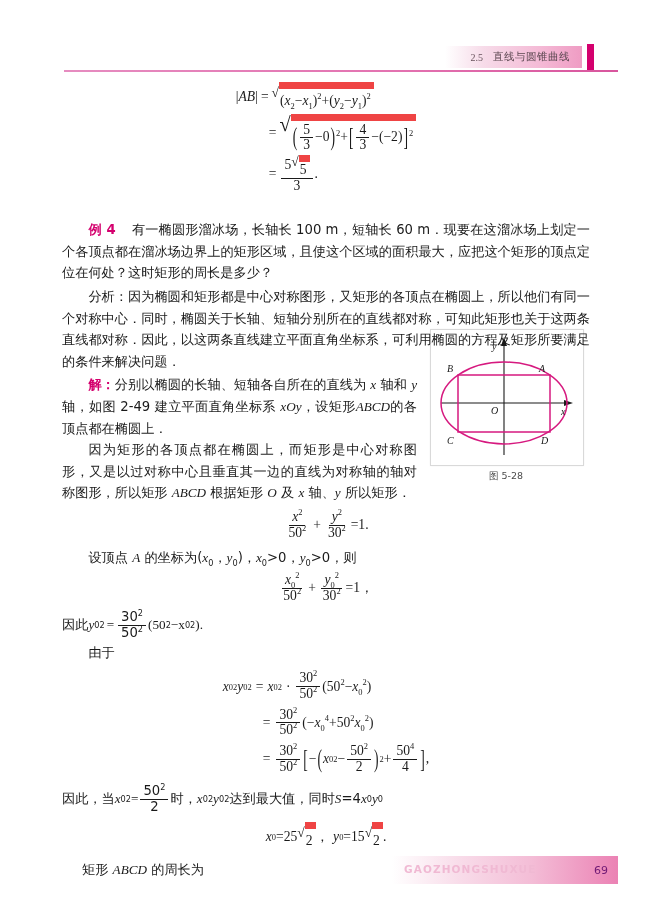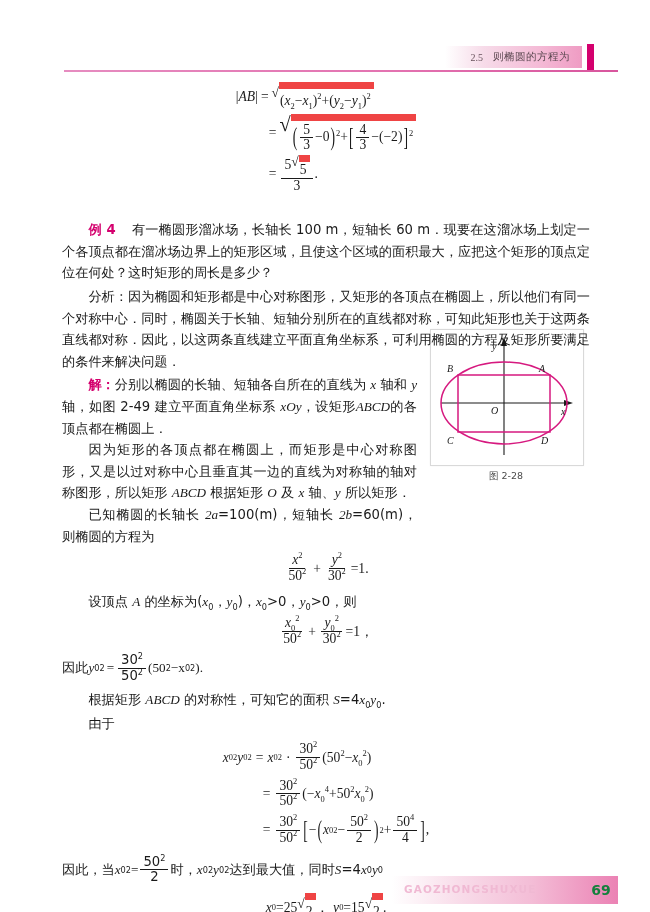--- a/index.html
+++ b/index.html
@@ -74,45 +74,45 @@
     background:#fff;border:1px solid #d9d9d9;
     box-shadow:0 0 2px rgba(0,0,0,.05);
   }
   .figcap{
     position:absolute;left:430px;top:470px;width:152px;
     text-align:center;font-size:9.5px;color:#4a4a4a;
     font-family:"DejaVu Sans",sans-serif;
   }
 
   
-  .footer{position:absolute;left:0;top:876px;width:594px;height:34px;}
+  .footer{position:absolute;left:0;top:856px;width:594px;height:34px;}
   .foot-band{
     position:absolute;left:392px;top:0;width:226px;height:28px;
     background:linear-gradient(to right,rgba(245,205,225,0) 0%,rgba(246,208,226,.75) 30%,rgba(243,185,212,.95) 62%,rgba(235,130,180,1) 100%);
   }
   .foot-pinyin{
     position:absolute;left:404px;top:7px;font-size:10.5px;letter-spacing:1.1px;
     color:#f0b9d3;font-family:"DejaVu Sans",sans-serif;font-weight:bold;
   }
   .foot-page{
     position:absolute;left:584px;top:3px;width:34px;height:22px;
     display:flex;align-items:center;justify-content:center;
-    color:#15803d;font-size:14px;font-weight:bold;
+    color:#701a75;font-size:11px;font-weight:normal;
     font-family:"DejaVu Sans",sans-serif;
   }
 </style>
 </head>
 <body>
 
 <div class="page">
 
   <div class="header">
     <div class="header-band">
       <span class="header-num">2.5</span>
-      <span class="header-text">则椭圆的方程为</span>
+      <span class="header-text">直线与圆锥曲线</span>
     </div>
     <div class="header-tab"></div>
   </div>
   <div class="rule"></div>
 
   <div class="figbox">
     <svg width="150" height="133" viewBox="0 0 150 133">
 
       <line x1="10" y1="73" x2="136" y2="73" stroke="#1a1a1a" stroke-width="1.1"></line>
       <polygon points="142,73 133,70 133,76" fill="#1a1a1a"></polygon>
@@ -125,21 +125,21 @@
 
       <text x="130" y="85" font-family="Liberation Serif, serif" font-size="10" font-style="italic" fill="#1a1a1a">x</text>
       <text x="61" y="20" font-family="Liberation Serif, serif" font-size="10" font-style="italic" fill="#1a1a1a">y</text>
       <text x="60" y="84" font-family="Liberation Serif, serif" font-size="10" font-style="italic" fill="#1a1a1a">O</text>
       <text x="108" y="42" font-family="Liberation Serif, serif" font-size="10" font-style="italic" fill="#1a1a1a">A</text>
       <text x="16" y="42" font-family="Liberation Serif, serif" font-size="10" font-style="italic" fill="#1a1a1a">B</text>
       <text x="16" y="114" font-family="Liberation Serif, serif" font-size="10" font-style="italic" fill="#1a1a1a">C</text>
       <text x="110" y="114" font-family="Liberation Serif, serif" font-size="10" font-style="italic" fill="#1a1a1a">D</text>
     </svg>
   </div>
-  <div class="figcap">图 2-28</div>
+  <div class="figcap">图 5-28</div>
 
   <div class="body">
 
     <div class="dm" style="margin-top:2px;">
       <div class="eqstack">
         <div class="eqrow" style="margin-bottom:2px;">
           <span class="mn">|</span>
             <span class="mi">AB</span>
             <span class="mn">|</span>
           <span class="mn" style="margin:0 3px;">=</span>
@@ -186,23 +186,20 @@
       <span>分析：</span><span>因为椭圆和矩形都是中心对称图形，又矩形的各顶点在椭圆上，所以他们有同一个对称中心．同时，椭圆关于长轴、短轴分别所在的直线都对称，可知此矩形也关于这两条直线都对称．因此，以这两条直线建立平面直角坐标系，可利用椭圆的方程及矩形所要满足的条件来解决问题．</span>
     </p>
 
     <div style="margin-top:2px;">
       <p class="indent zh" style="width:355px;">
         <span class="lbl">解：</span><span>分别以椭圆的长轴、短轴各自所在的直线为 </span><span class="mi">x</span><span> 轴和 </span><span class="mi">y</span><span> 轴，如图 2-49 建立平面直角坐标系 </span><span class="mi">xOy</span><span>，设矩形</span><span class="mi">ABCD</span><span>的各顶点都在椭圆上．</span>
       </p>
       <p class="indent zh" style="width:355px;">
         <span>因为矩形的各顶点都在椭圆上，而矩形是中心对称图形，又是以过对称中心且垂直其一边的直线为对称轴的轴对称图形，所以矩形 </span><span class="mi">ABCD</span><span> 根据矩形 </span><span class="mi">O</span><span> 及 </span><span class="mi">x</span><span> 轴、</span><span class="mi">y</span><span> 所以矩形．</span>
       </p>
-      <p class="indent zh" style="width:355px;">
-        <span>已知椭圆的长轴长 </span><span class="mi">2a</span><span>=100(m)，短轴长 </span><span class="mi">2b</span><span>=60(m)，则椭圆的方程为</span>
-      </p>
     </div>
 
     <div class="dm" style="margin-top:6px;">
       <span class="eqrow">
         <span class="frac">
             <span class="num"><span class="mi">x</span><sup>2</sup></span>
             <span class="den"><span>50</span><sup>2</sup></span>
           </span>
         <span class="mn" style="margin:0 2px;">+</span>
         <span class="frac">
@@ -243,23 +240,20 @@
           <span class="den"><span>50</span><sup>2</sup></span>
         </span>
       <span class="mn">(50</span>
         <sup>2</sup>
         <span class="mn">−x</span>
         <sub>0</sub>
         <sup>2</sup>
         <span class="mn">).</span>
     </p>
 
-    <p class="indent zh" style="margin-top:6px;">
-      <span>根据矩形 </span><span class="mi">ABCD</span><span> 的对称性，可知它的面积 </span><span class="mi">S</span><span>=4</span><span class="mi">x</span><sub>0</sub><span class="mi">y</span><sub>0</sub><span>.</span>
-    </p>
     <p class="indent zh" style="margin-top:2px;">由于</p>
 
     <div class="dm" style="margin-top:8px;">
       <div class="eqstack">
         <div class="eqrow" style="margin-bottom:6px;">
           <span class="mi">x</span>
             <sub>0</sub>
             <sup>2</sup>
             <span class="mi">y</span>
             <sub>0</sub>

